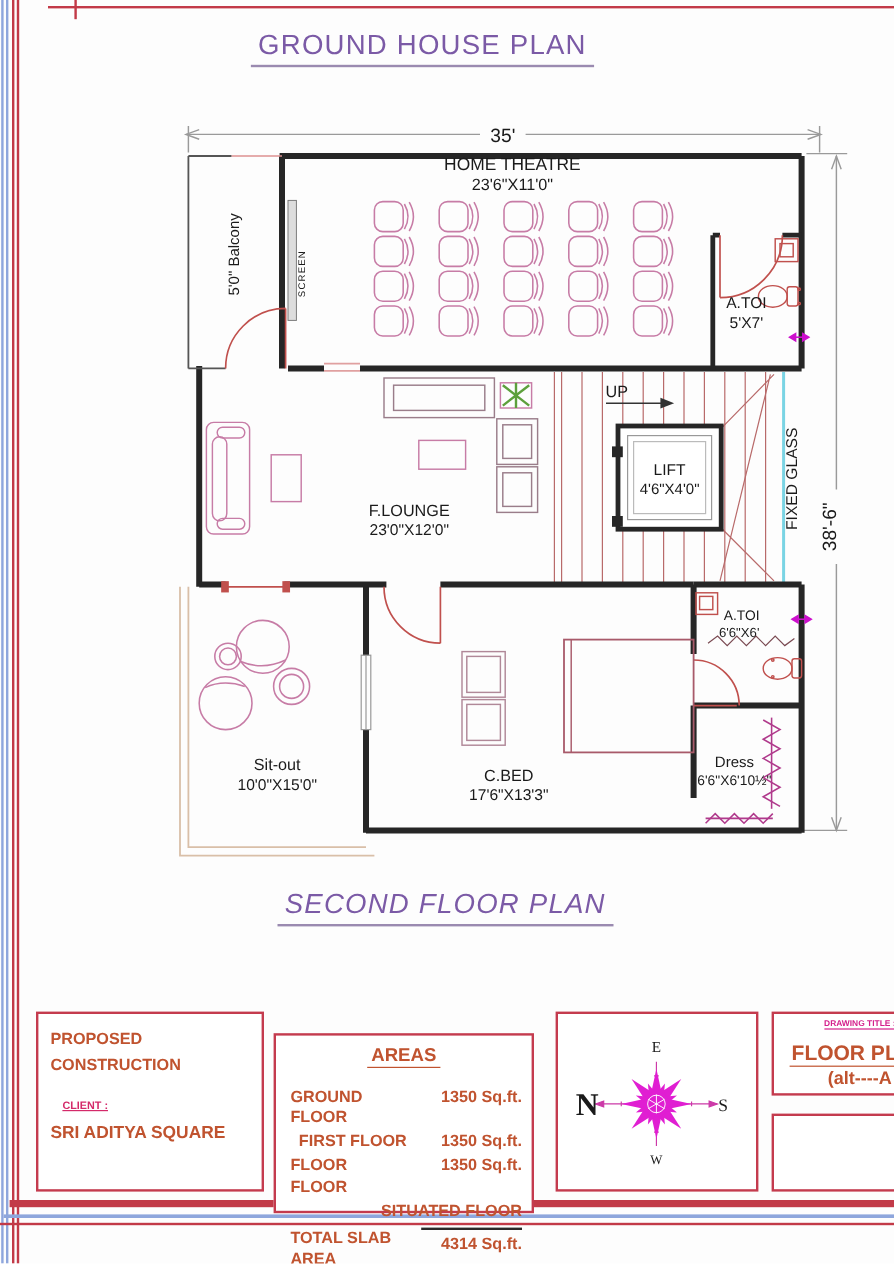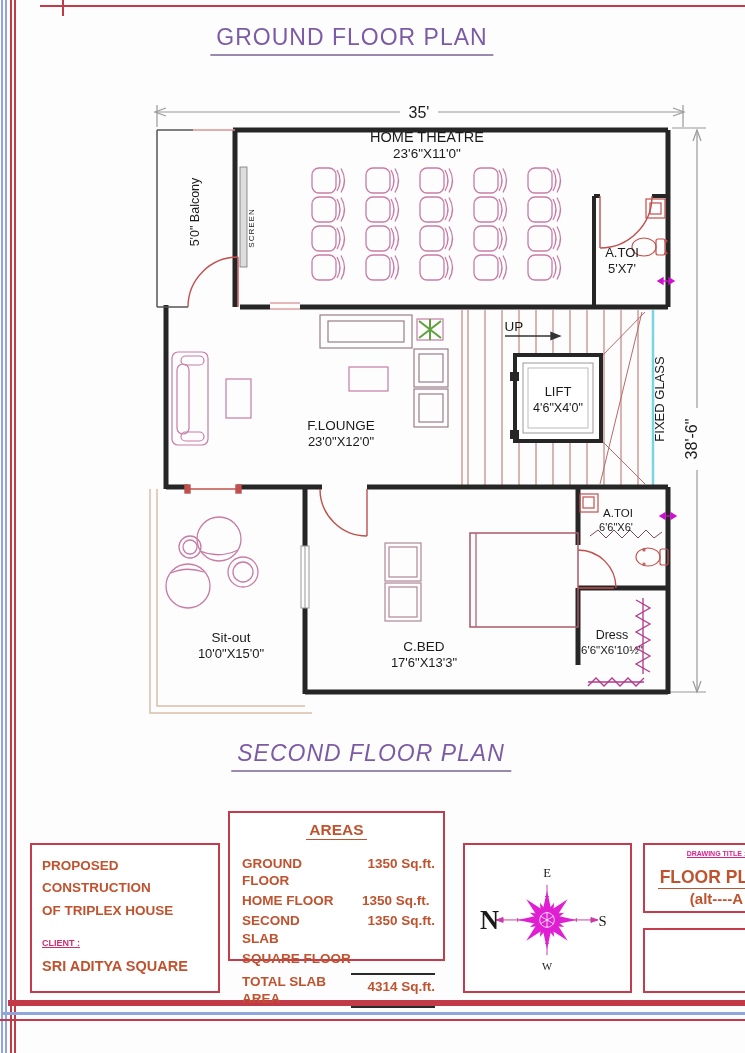--- a/index.html
+++ b/index.html
@@ -9,26 +9,26 @@
   
   .vline,.hline{position:absolute;}
   
   .plan-title{position:absolute;transform:translateX(-50%);color:#7b5aa6;
       font-size:23px;letter-spacing:1px;white-space:nowrap;
       border-bottom:2px solid #9a8ab0;padding:0 6px 3px 6px;}
   
   .tb-box{position:absolute;border:2px solid #c43b4e;box-sizing:border-box;background:#fff;}
   .proj-text{color:#c0532f;font-size:13.5px;font-weight:600;line-height:1.65;padding:10px 8px 0 10px;}
   .client-label{color:#d42a6a;font-size:9px;font-weight:700;text-decoration:underline;
-      padding:16px 0 0 10px;}
+      padding:16px 0 0 20px;}
   .client-name{color:#c0532f;font-size:14.5px;font-weight:600;padding:10px 12px 0 10px;}
   .areas-title{color:#c0532f;font-size:15.5px;font-weight:700;text-align:center;margin-top:8px;}
   .areas-title span{border-bottom:1.5px solid #c0532f;padding:0 3px 1px 3px;}
   .areas-rows{margin-top:14px;}
-  .arow{display:flex;justify-content:flex-start;color:#c0532f;font-size:13.5px;
+  .arow{display:flex;justify-content:flex-end;color:#c0532f;font-size:13.5px;
       font-weight:600;padding:1.5px 8px 1.5px 12px;line-height:1.28;}
   .arow .aval{width:96px;text-align:right;}
   .arow.total{margin-top:3px;}
   .arow.total .aval{border-top:2px solid #2a2a2a;border-bottom:2px solid #2a2a2a;padding:3px 0 3px 0;}
   .dt-label{color:#d4208c;font-size:7px;font-weight:700;text-align:center;padding-top:5px;}
   .dt-label span{border-bottom:1px solid #d4208c;}
   .dt-title{color:#c0532f;font-size:17.5px;font-weight:600;text-align:center;margin-top:10px;white-space:nowrap;}
   .dt-title span{border-bottom:1.5px solid #c0532f;padding:0 2px 1px 2px;}
   .dt-alt{color:#c0532f;font-size:15px;font-weight:600;text-align:center;margin-top:2px;white-space:nowrap;}
   svg text{font-family:"Liberation Sans",sans-serif;fill:#1a1a1a;}
@@ -42,21 +42,21 @@
   <div class="vline" style="left:1px;top:0;width:2px;height:1053px;background:#8ea6dc"></div>
   <div class="vline" style="left:5px;top:0;width:2px;height:1053px;background:#8ea6dc"></div>
   <div class="vline" style="left:10px;top:0;width:2px;height:1053px;background:#c23a48"></div>
   <div class="vline" style="left:14px;top:0;width:2px;height:1053px;background:#c23a48"></div>
   <div class="hline" style="left:40px;top:5px;width:705px;height:2px;background:#c23a48"></div>
   <div class="vline" style="left:62px;top:0;width:2px;height:16px;background:#c23a48"></div>
   <div class="hline" style="left:8px;top:1000px;width:737px;height:6px;background:#c23a48"></div>
   <div class="hline" style="left:3px;top:1012px;width:742px;height:3px;background:#8ea6dc"></div>
   <div class="hline" style="left:0;top:1019px;width:745px;height:2px;background:#c23a48"></div>
 
-  <div class="plan-title" style="left:352px;top:24px;">GROUND FLOOR PLAN</div>
+  <div class="plan-title" style="left:352px;top:24px;">GROUND HOUSE PLAN</div>
   <div class="plan-title" style="left:371px;top:740px;font-style:italic;">SECOND FLOOR PLAN</div>
 
   <svg class="abs" style="left:0;top:95px;" width="745" height="645" viewBox="0 95 745 645">
     <defs>
       <g id="seat-proto" fill="none" stroke="#c77ca6" stroke-width="1.3">
         <rect x="0" y="0" width="24" height="25" rx="7"></rect>
         <path d="M25,2 Q31,12.5 25,23"></path>
         <path d="M29,0.5 Q36,12.5 29,24.5"></path>
       </g>
     </defs>
@@ -261,43 +261,42 @@
     <text x="231" y="658" text-anchor="middle" font-size="13">10'0"X15'0"</text>
     <text x="618" y="517" text-anchor="middle" font-size="11.5">A.TOI</text>
     <text x="616" y="531" text-anchor="middle" font-size="11">6'6"X6'</text>
     <text x="612" y="639" text-anchor="middle" font-size="12.5">Dress</text>
     <text x="612" y="654" text-anchor="middle" font-size="11.5">6'6"X6'10½"</text>
   </svg>
 
   <div class="tb-box" style="left:30px;top:843px;width:190px;height:150px;">
     <div class="proj-text">
       <div>PROPOSED CONSTRUCTION</div>
-      <div>OF TRIPLEX HOUSE</div>
     </div>
     <div class="client-label">CLIENT :</div>
     <div class="client-name">SRI ADITYA SQUARE</div>
   </div>
 
-  <div class="tb-box" style="left:228px;top:811px;width:217px;height:150px;">
+  <div class="tb-box" style="left:228px;top:861px;width:217px;height:150px;">
     <div class="areas-title"><span>AREAS</span></div>
     <div class="areas-rows">
       <div class="arow">
         <span>GROUND FLOOR</span>
         <span class="aval">1350 Sq.ft.</span>
       </div>
       <div class="arow">
-        <span>HOME FLOOR</span>
+        <span>FIRST FLOOR</span>
         <span class="aval">1350 Sq.ft.</span>
       </div>
       <div class="arow">
-        <span>SECOND SLAB</span>
+        <span>FLOOR FLOOR</span>
         <span class="aval">1350 Sq.ft.</span>
       </div>
       <div class="arow">
-        <span>SQUARE FLOOR</span>
+        <span>SITUATED FLOOR</span>
       </div>
       <div class="arow total">
         <span>TOTAL SLAB AREA</span>
         <span class="aval">4314 Sq.ft.</span>
       </div>
     </div>
   </div>
 
   <div class="tb-box" style="left:463px;top:843px;width:169px;height:150px;">
     <svg width="165" height="146" viewBox="-84 -74 169 148">

